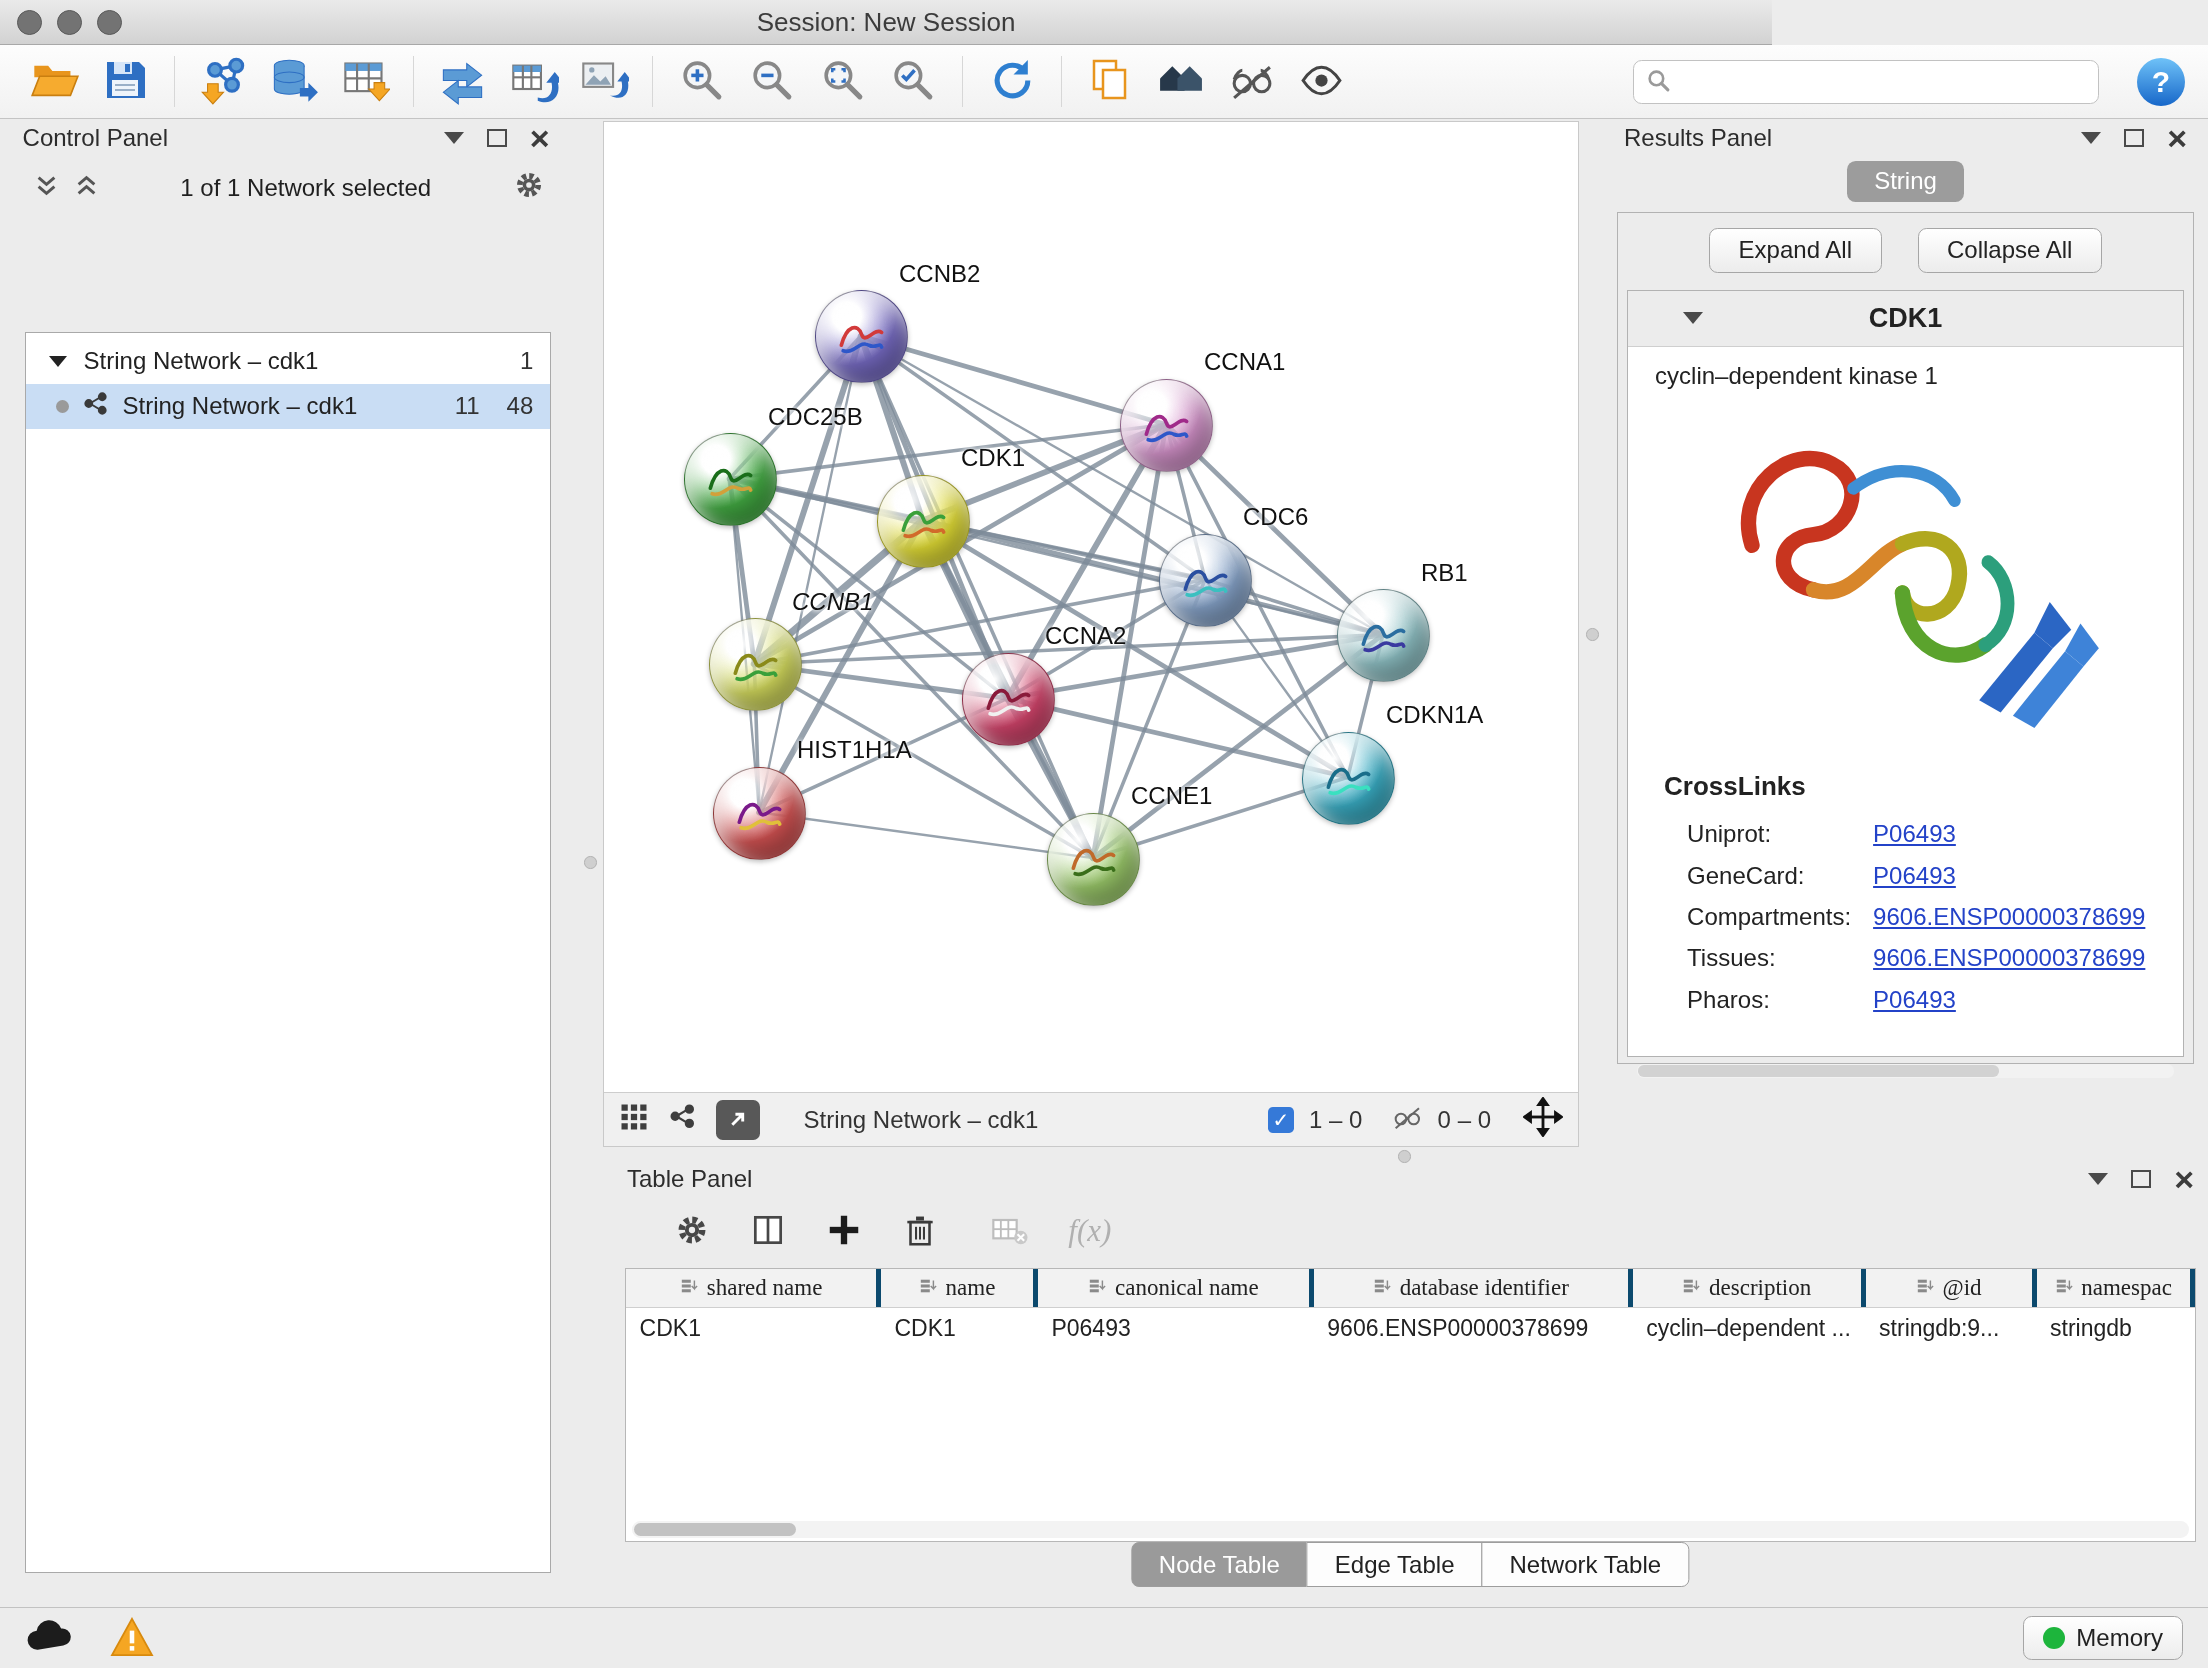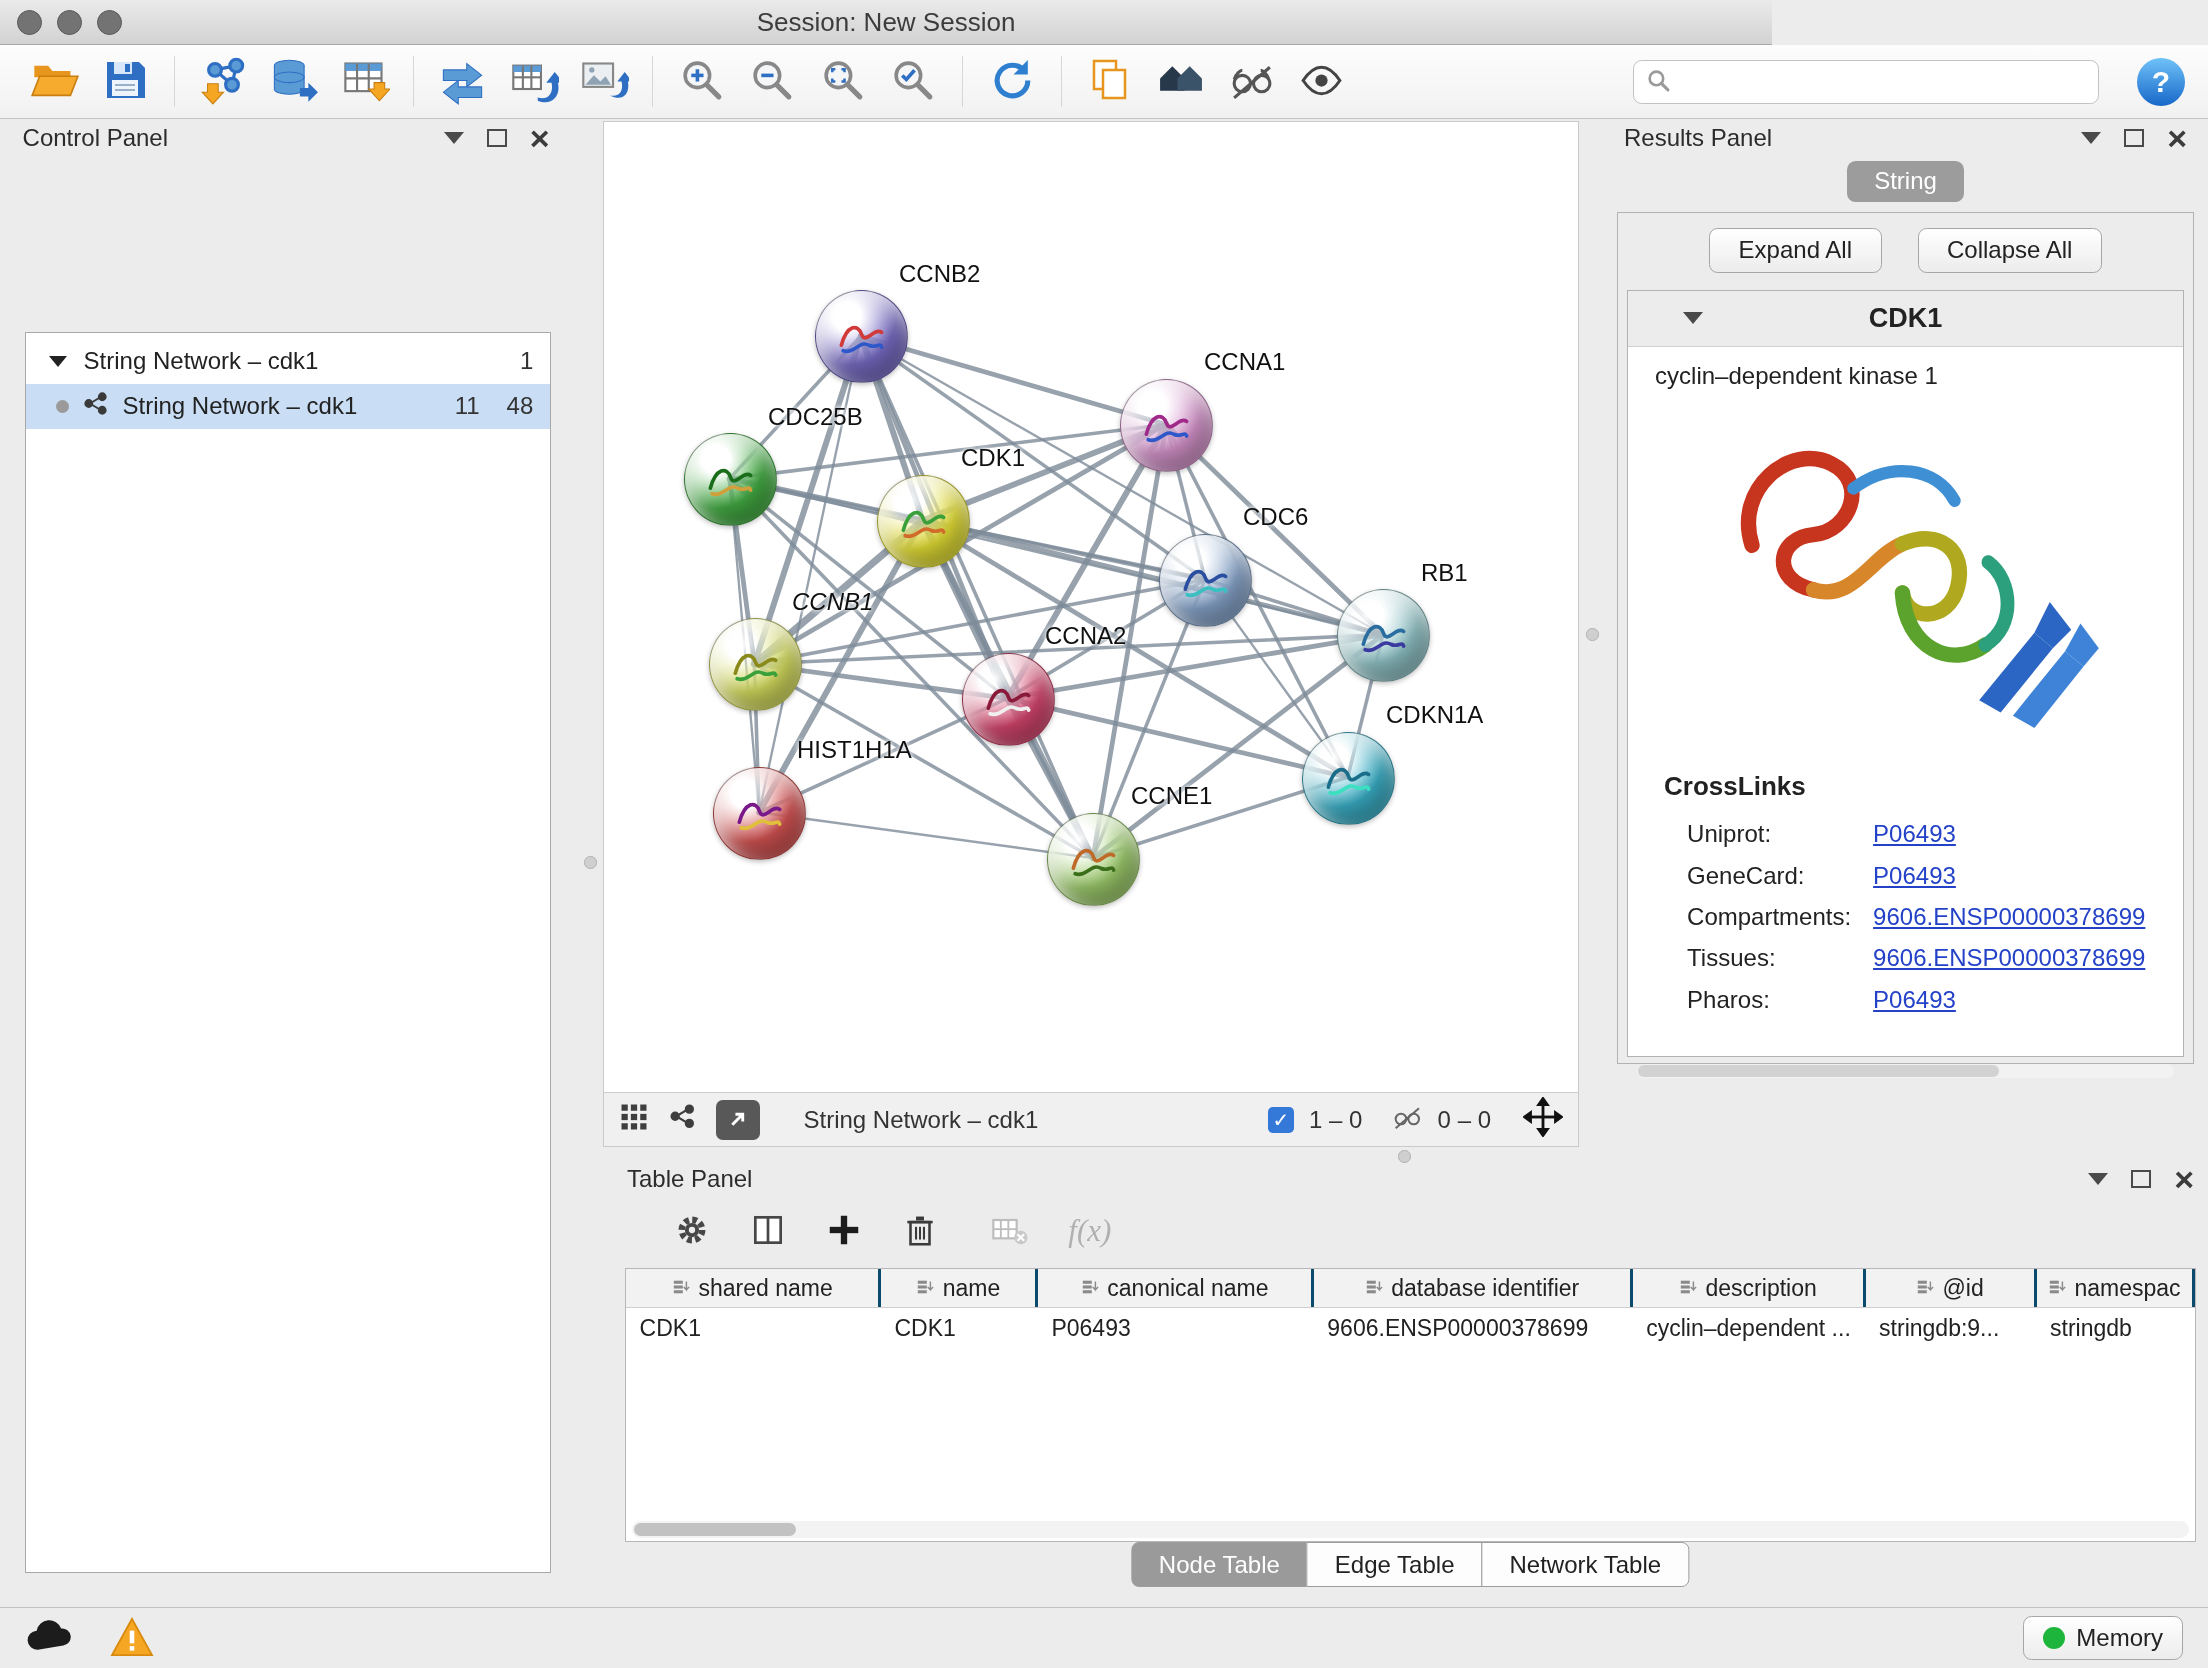--- a/index.html
+++ b/index.html
@@ -81,21 +81,21 @@
   .xl-label{width:186px;}
   .xl-value{color:#2342c8;text-decoration:underline;}
   .results-scroll{margin:7.6px 9.5px 0;height:13.3px;background:#f2f2f2;border-radius:6.7px;position:relative;}
   .results-scroll .thumb{position:absolute;left:1.9px;top:1px;height:11.4px;width:361px;background:#d2d2d2;border-radius:5.7px;}
   
   .table-panel{position:absolute;left:612px;top:1162px;width:1597px;height:433px;}
   .tp-toolbar{display:flex;align-items:center;gap:38px;padding:7.6px 0 7.6px 61px;height:55px;}
   .fx-label{font-family:"Liberation Serif",serif;font-style:italic;font-size:31px;color:#b0b0b0;}
   .tp-table{position:relative;margin:1.9px 13.3px 0;height:274px;background:#fff;border:1px solid #b7b7b7;box-sizing:border-box;overflow:hidden;}
   .tp-head{display:flex;background:#f2f2f2;border-bottom:1px solid #cfcfcf;height:38px;}
-  .th-cell{box-sizing:border-box;border-right:3px solid #0c4a6e;display:flex;align-items:center;justify-content:center;gap:8.6px;font-size:23px;}
+  .th-cell{box-sizing:border-box;border-right:5px solid #0c4a6e;display:flex;align-items:center;justify-content:center;gap:8.6px;font-size:23px;font-family:Liberation Serif, serif;}
   .tp-row{display:flex;height:40px;}
   .td-cell{box-sizing:border-box;display:flex;align-items:center;padding-left:13.3px;font-size:23px;white-space:nowrap;overflow:hidden;}
   .tp-scroll{position:absolute;left:5.7px;right:5.7px;bottom:2.9px;height:17px;background:#f3f3f3;border-radius:8.6px;}
   .tp-scroll .thumb{position:absolute;left:1.9px;top:1.9px;width:162px;height:13.3px;background:#c2c2c2;border-radius:6.7px;}
   .tp-tabs{position:absolute;bottom:7.6px;left:50%;transform:translateX(-50%);display:flex;}
   .tp-tab{font-size:24px;padding:7.6px 27px;border:1px solid #9d9d9d;margin-left:-1px;background:#fdfdfd;}
   .tp-tab:first-child{border-radius:7.6px 0 0 7.6px;}
   .tp-tab:last-child{border-radius:0 7.6px 7.6px 0;}
   .tp-tab.selected{background:#9a9a9a;color:#fff;}
   
@@ -267,20 +267,34 @@
 </div>
 
 <div class="control-panel">
   <div class="panel-header">
     <span>Control Panel</span>
     <span class="ph-icons">
       <span class="tri-down"></span>
       <span class="float-box"></span>
       <span class="close-x">×</span>
     </span>
+  </div>
+  <div class="sel-row">
+    <span style="margin-right:13.3px;"><svg viewBox="0 0 24 24" width="27" height="27">
+          <path d="M5 5l7 6 7-6M5 13l7 6 7-6" fill="none" stroke="#555" stroke-width="2.6"></path>
+        </svg></span>
+    <span><svg viewBox="0 0 24 24" width="27" height="27">
+          <path d="M5 11l7-6 7 6M5 19l7-6 7 6" fill="none" stroke="#555" stroke-width="2.6"></path>
+        </svg></span>
+    <span class="sel-text">1 of 1 Network selected</span>
+    <span><svg viewBox="0 0 48 48" width="34" height="34">
+          <circle cx="24" cy="24" r="13" fill="none" stroke="#555" stroke-width="8" stroke-dasharray="6 4.2"></circle>
+          <circle cx="24" cy="24" r="9" fill="#555"></circle>
+          <circle cx="24" cy="24" r="4" fill="#ececec"></circle>
+        </svg></span>
   </div>
   <div class="tree-box">
     <div class="tree-row root">
       <span class="tree-caret"></span>
       <span>String Network – cdk1</span>
       <span class="tree-count">1</span>
     </div>
     <div class="tree-row child">
       <span class="bullet"></span>
       <span style="margin-right:13.3px;"><svg viewBox="0 0 24 24" width="27" height="27">

